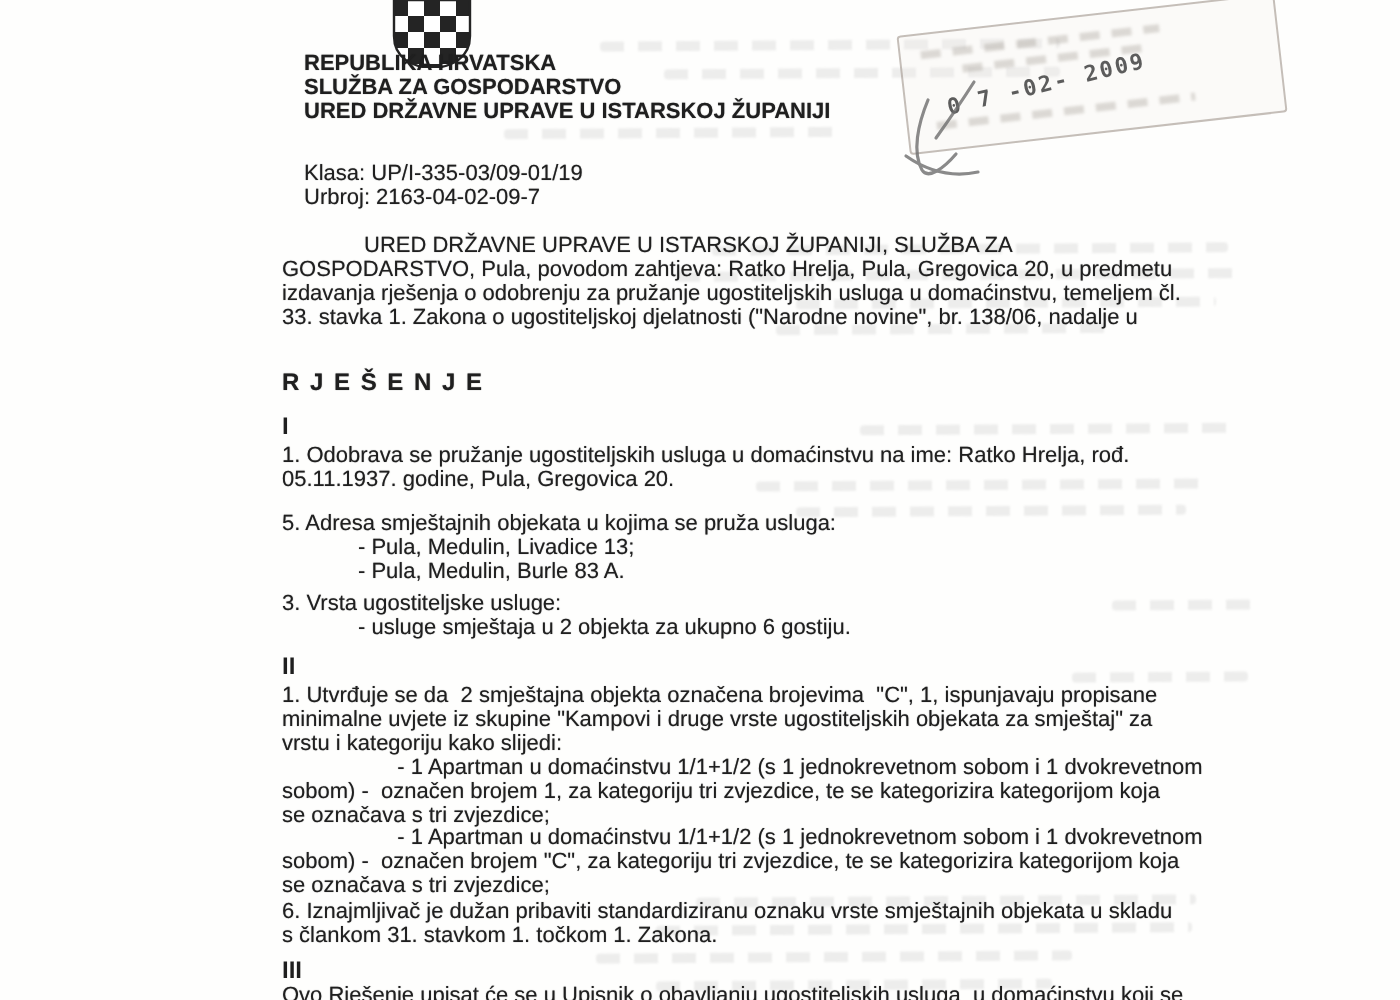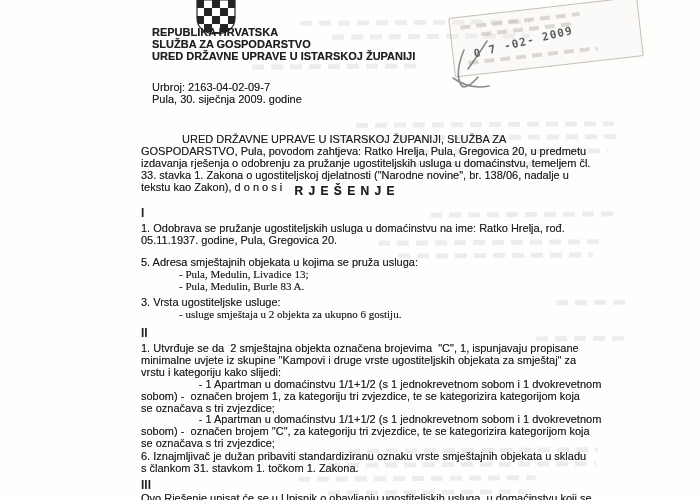--- a/index.html
+++ b/index.html
@@ -2,25 +2,25 @@
 <html><head>
 <meta charset="utf-8">
 <style>
   html,body{margin:0;padding:0;background:#ffffff;}
   .page{position:relative;width:700px;height:500px;background:#fefefd;overflow:hidden;
         font-family:"Liberation Sans", sans-serif;color:#1f1f1f;}
   .line{white-space:pre;font-size:11px;line-height:12px;text-shadow:0 0 .5px rgba(25,25,25,.55);}
   .b{font-weight:bold;}
   .abs{position:absolute;}
   .col{left:141px;width:482px;}
-  .i41{padding-left:41px;margin-top:16px;}
-  .i38{padding-left:38px;font-family:Liberation Serif, serif;}
+  .i41{padding-left:41px;}
+  .i38{padding-left:38px;}
   .i36{padding-left:36px;text-align:center;}
   .marker{font-weight:bold;font-size:12px;line-height:12px;}
-  .title{left:141px;top:184px;width:408px;text-align:center;font-weight:bold;font-size:12px;
+  .title{left:141px;top:184px;width:408px;font-weight:bold;font-size:12px;
          letter-spacing:1px;text-shadow:0 0 .5px rgba(20,20,20,.6);}
   .org{left:152px;top:26px;}
   .meta{left:152px;top:81px;}
   .logo{left:196px;top:0px;width:40px;height:34px;}
   
   .stamp{left:451px;top:7px;width:188px;height:58px;border:1.5px solid rgba(151,141,131,.55);
          border-radius:2px;transform:rotate(-6.5deg);background:rgba(240,237,233,.22);}
   .sline{position:absolute;height:4px;background:repeating-linear-gradient(90deg,#8b8379 0 10px,transparent 10px 16px);
          opacity:.28;filter:blur(.7px);}
   .sl1{left:10px;top:8px;width:120px;}
@@ -100,30 +100,29 @@
   </div>
   <svg class="abs squiggle" width="58" height="56" viewBox="0 0 58 56">
     <g fill="none" stroke="#6e6e6e" stroke-width="1.6" stroke-linecap="round" opacity=".8">
       <path d="M40,3 C33,14 26,24 21,31"></path>
       <path d="M17,12 C12,24 9,38 14,47 C17,52 25,46 31,39"></path>
       <path d="M6,40 C16,47 28,51 42,48"></path>
     </g>
   </svg>
 
   <div class="abs meta">
+    <div class="line">Klasa: UP/I-335-03/09-01/19</div>
     <div class="line">Urbroj: 2163-04-02-09-7</div>
-    <div class="line">Pula, 30. siječnja 2009. godine</div>
   </div>
 
   <div class="abs col" style="top:117px">
     <div class="line i41">URED DRŽAVNE UPRAVE U ISTARSKOJ ŽUPANIJI, SLUŽBA ZA</div>
     <div class="line">GOSPODARSTVO, Pula, povodom zahtjeva: Ratko Hrelja, Pula, Gregovica 20, u predmetu</div>
     <div class="line">izdavanja rješenja o odobrenju za pružanje ugostiteljskih usluga u domaćinstvu, temeljem čl.</div>
     <div class="line">33. stavka 1. Zakona o ugostiteljskoj djelatnosti ("Narodne novine", br. 138/06, nadalje u</div>
-    <div class="line">tekstu kao Zakon), d o n o s i</div>
   </div>
 
   <div class="abs title">R J E Š E N J E</div>
 
   <div class="abs marker" style="left:141px;top:207px">I</div>
   <div class="abs col" style="top:222px">
     <div class="line">1. Odobrava se pružanje ugostiteljskih usluga u domaćinstvu na ime: Ratko Hrelja, rođ.</div>
     <div class="line">05.11.1937. godine, Pula, Gregovica 20.</div>
   </div>
   <div class="abs col" style="top:256px">

